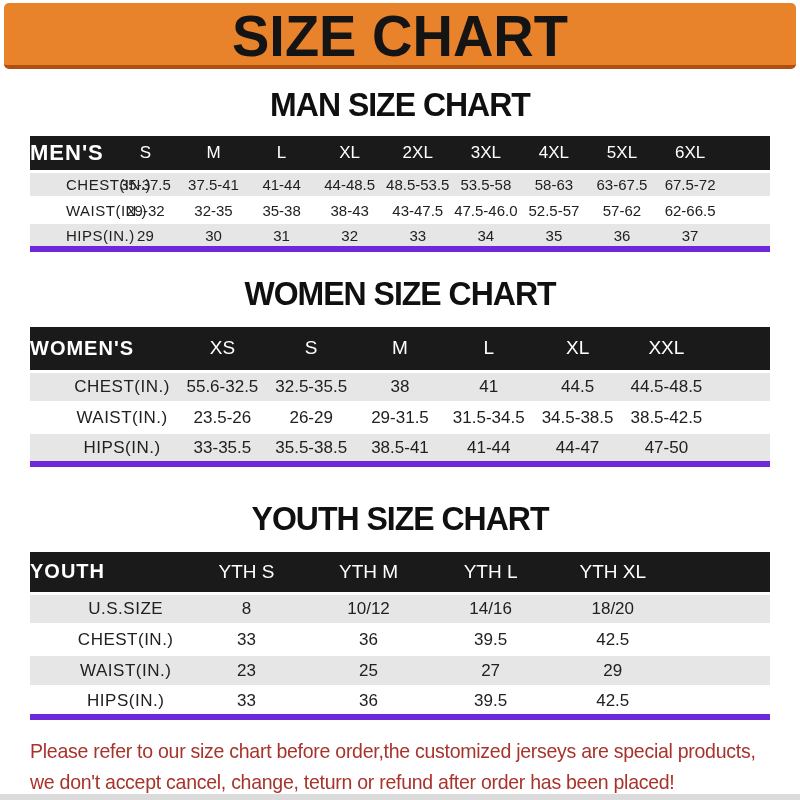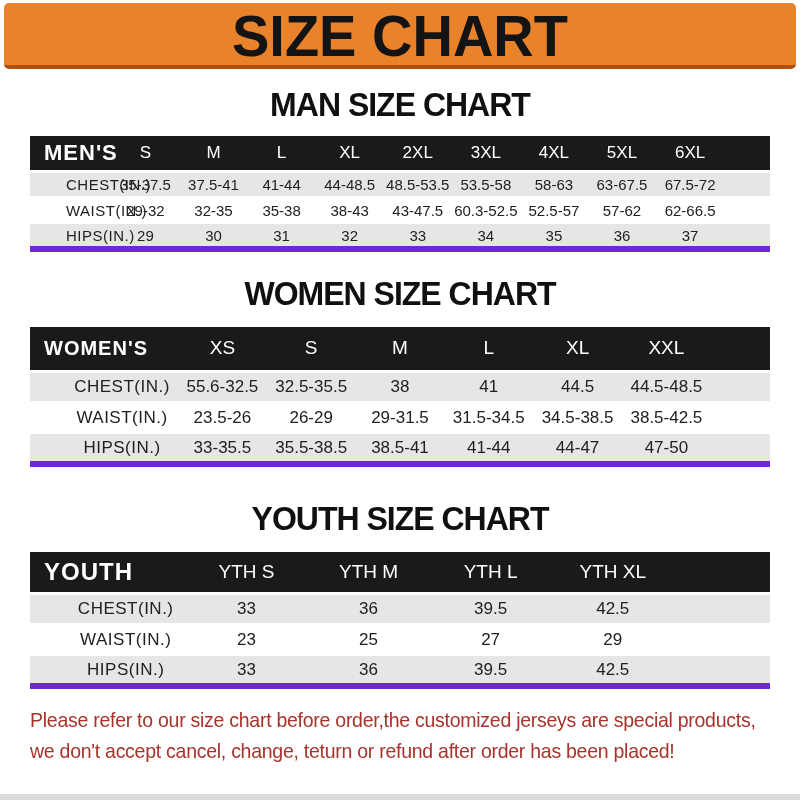--- a/index.html
+++ b/index.html
@@ -50,21 +50,20 @@
     background: var(--table-header-black, #1A1A1A);
     color: #ffffff;
     font-weight: 400;
     text-align: center;
     border-bottom: 3px solid #ffffff;
   }
   table.size-table thead th.corner {
     text-align: left;
     font-weight: 700;
     letter-spacing: 1px;
-    padding-left: 14px;
     white-space: nowrap;
   }
   table.size-table tbody td {
     text-align: center;
     color: #212121;
     border-bottom: 2px solid #ffffff;
   }
   table.size-table tbody tr:nth-child(odd) td {
     background: var(--row-stripe-gray, #E6E6E6);
   }
@@ -77,21 +76,21 @@
   .tbl-men thead th.corner { font-size: 22px; width: 11%; }
   .tbl-men .filler { width: 6.2%; }
   .tbl-men tbody td { height: 26px; font-size: 15px; }
   
   .tbl-women thead th { height: 44px; font-size: 19px; }
   .tbl-women thead th.corner { font-size: 20px; width: 20%; }
   .tbl-women .filler { width: 8%; }
   .tbl-women tbody td { height: 31px; font-size: 17px; border-bottom-width: 3px; }
   
   .tbl-youth thead th { height: 41px; font-size: 19px; }
-  .tbl-youth thead th.corner { font-size: 24px; width: 21%; letter-spacing: 2px; }
+  .tbl-youth thead th.corner { font-size: 20px; width: 21%; letter-spacing: 2px; }
   .tbl-youth .filler { width: 13%; }
   .tbl-youth tbody td { height: 31px; font-size: 17px; border-bottom-width: 3px; }
   
   .footer-note {
     margin: 15px 0 16px 30px;
   }
   .footer-note p {
     color: var(--footer-red, #A8332B);
     font-size: 21px;
     line-height: 31px;
@@ -146,21 +145,21 @@
           <td>67.5-72</td>
           <td class="filler"></td>
         </tr>
         <tr>
           <td class="rowlbl">WAIST(IN.)</td>
           <td>29-32</td>
           <td>32-35</td>
           <td>35-38</td>
           <td>38-43</td>
           <td>43-47.5</td>
-          <td>60.3-52.5</td>
+          <td>47.5-46.0</td>
           <td>52.5-57</td>
           <td>57-62</td>
           <td>62-66.5</td>
           <td class="filler"></td>
         </tr>
         <tr>
           <td class="rowlbl">HIPS(IN.)</td>
           <td>29</td>
           <td>30</td>
           <td>31</td>
@@ -234,20 +233,28 @@
           <th class="corner">YOUTH</th>
           <th>YTH S</th>
           <th>YTH M</th>
           <th>YTH L</th>
           <th>YTH XL</th>
           <th class="filler"></th>
         </tr>
       </thead>
       <tbody>
         <tr>
+          <td class="rowlbl">U.S.SIZE</td>
+          <td>8</td>
+          <td>10/12</td>
+          <td>14/16</td>
+          <td>18/20</td>
+          <td class="filler"></td>
+        </tr>
+        <tr>
           <td class="rowlbl">CHEST(IN.)</td>
           <td>33</td>
           <td>36</td>
           <td>39.5</td>
           <td>42.5</td>
           <td class="filler"></td>
         </tr>
         <tr>
           <td class="rowlbl">WAIST(IN.)</td>
           <td>23</td>

